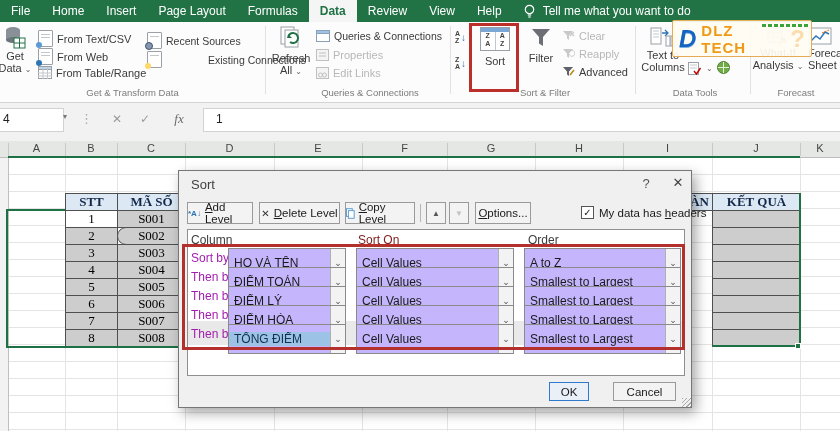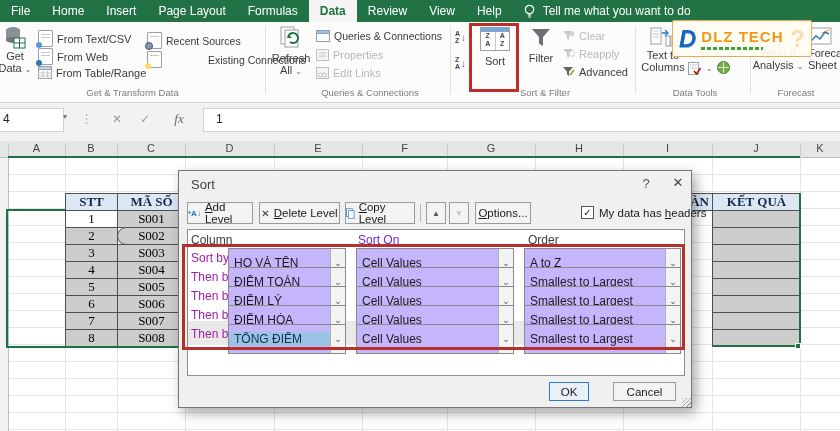--- a/index.html
+++ b/index.html
@@ -309,21 +309,21 @@
         <polyline points="14,6 21,3" fill="none" stroke="#ed7d31" stroke-width="1.2" stroke-dasharray="2 1"></polyline>
       </svg>
       <span style="margin-left:2px;">Forecast</span>
       <span style="margin-left:2px;">Sheet</span>
     </div>
     <div class="grouplabel" style="left:752px; width:88px;">Forecast</div>
   </div>
 
   <div id="logo" class="abs">
     <span class="dmark">D</span>
-    <span style="display:flex; flex-direction:column;">
+    <span style="display:flex; flex-direction:row;">
       <span class="brand">DLZ TECH</span>
       <span class="tagline"></span>
     </span>
     <span class="qmark">?</span>
   </div>
 
   <div id="fbar" class="abs">
     <div class="fbox" style="left:-2px; top:5px; width:60px; height:22px; line-height:20px; padding-left:4px;">4</div>
     <div class="fbtn" style="left:58px; top:9px; width:14px; font-size:8px; color:#777;">▾</div>
     <div class="fbtn" style="left:80px; top:8px; width:10px; color:#aaa; font-size:13px;">⋮</div>
@@ -460,21 +460,21 @@
     <div class="dbtn" style="left:296px; top:31px; width:56px; height:22px;">
       <span class="mnemonic">Options...</span>
     </div>
     <div class="dabs" style="left:402px; top:35px; width:13px; height:13px; background:#fff; border:1px solid #555; text-align:center; line-height:12px; font-size:10px; color:#222;">✓</div>
     <div class="dabs" style="left:420px; top:36px; font-size:11.5px; color:#1a1a1a; white-space:nowrap;">
       <span>My data has </span><span class="mnemonic">headers</span>
     </div>
 
     <div id="dlg-list" class="dabs"></div>
     <div class="dabs" style="left:12px;  top:62px; font-size:12px; color:#3c3c3c;">Column</div>
-    <div class="dabs" style="left:179px; top:62px; font-size:12px; color:#6d28d9;">Sort On</div>
+    <div class="dabs" style="left:179px; top:62px; font-size:12px; color:#7f1d1d;">Sort On</div>
     <div class="dabs" style="left:349px; top:62px; font-size:12px; color:#3c3c3c;">Order</div>
 
     <div class="dabs" style="left:9px; top:150px; width:496px; height:24px; background:#e9e9e9;"></div>
 
     <div class="lvl-label" style="left:12px; top:80px;">Sort by</div>
     <div class="combo" style="left:49px; top:77px; width:118px;">
       <span class="val">HỌ VÀ TÊN</span>
         <span class="arrow">⌄</span>
     </div>
     <div class="combo" style="left:177px; top:77px; width:158px;">

